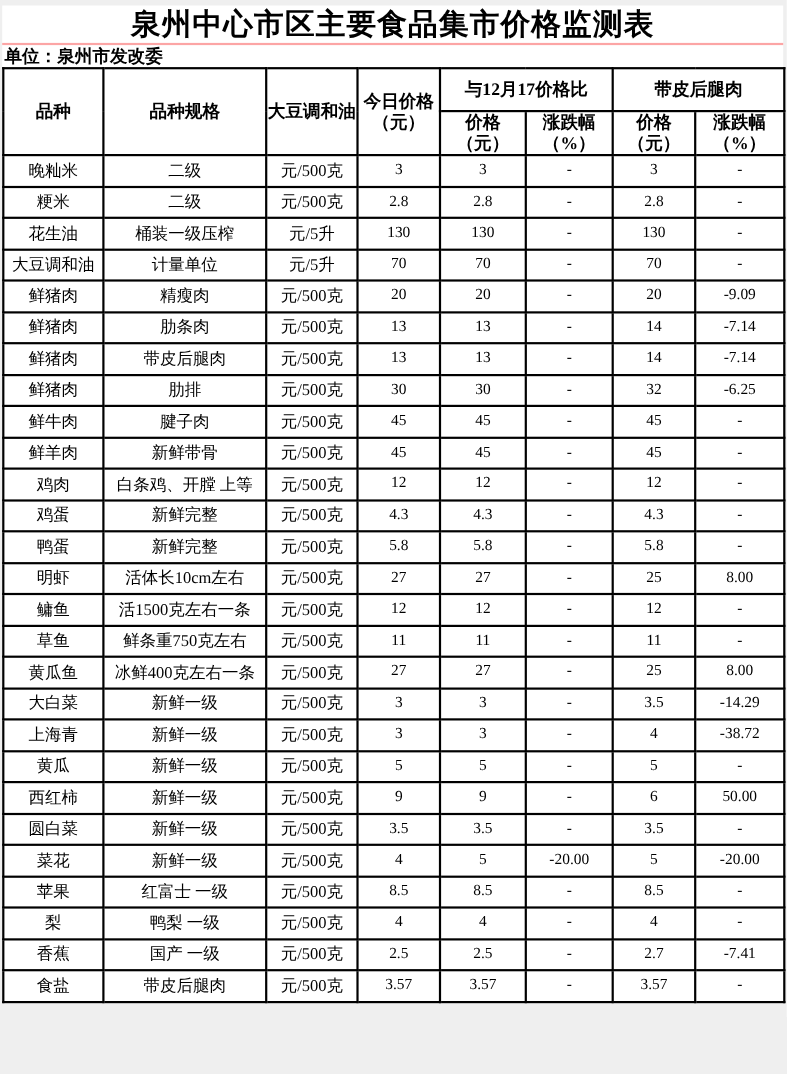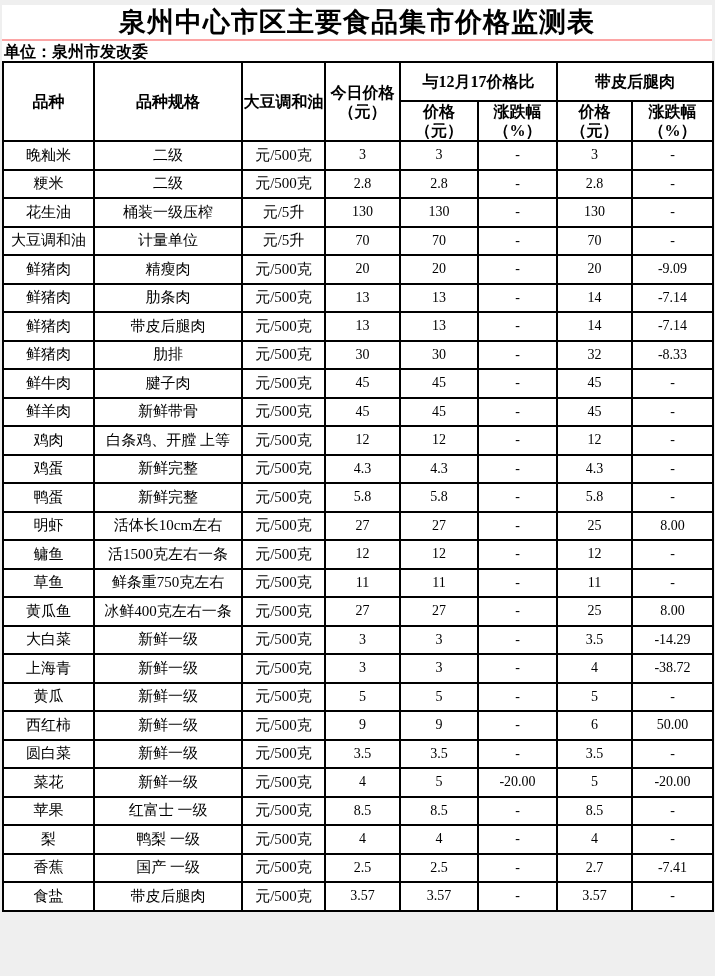--- a/index.html
+++ b/index.html
@@ -188,21 +188,21 @@
           <td class="num">-7.14</td>
         </tr>
         <tr>
           <td>鲜猪肉</td>
           <td>肋排</td>
           <td>元/500克</td>
           <td class="num">30</td>
           <td class="num">30</td>
           <td class="num">-</td>
           <td class="num">32</td>
-          <td class="num">-8.33</td>
+          <td class="num">-6.25</td>
         </tr>
         <tr>
           <td>鲜牛肉</td>
           <td>腱子肉</td>
           <td>元/500克</td>
           <td class="num">45</td>
           <td class="num">45</td>
           <td class="num">-</td>
           <td class="num">45</td>
           <td class="num">-</td>

